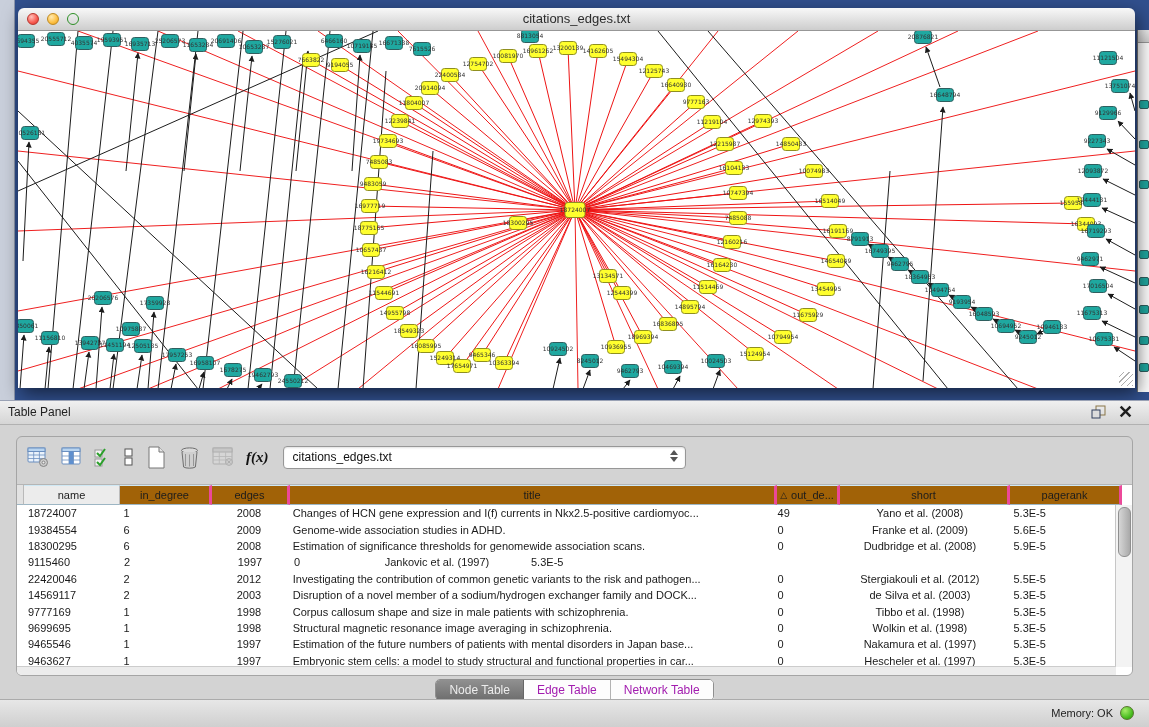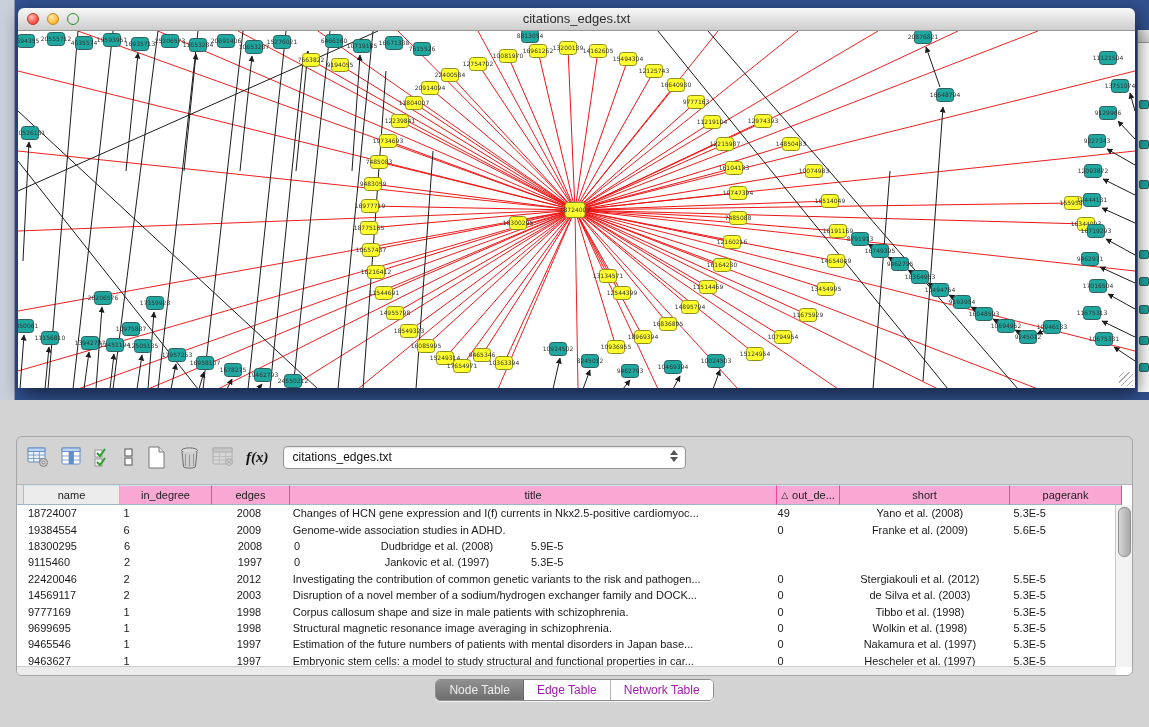--- a/index.html
+++ b/index.html
@@ -50,21 +50,21 @@
          display:flex;align-items:center;padding-left:9px;font-size:12px;color:#111;
          position:relative;box-shadow:inset 0 1px 2px rgba(0,0,0,.12);}
   .combo-arrows{position:absolute;right:7px;top:3px;display:flex;flex-direction:column;gap:2px;}
   .combo-arrows .up{width:0;height:0;border-left:4px solid transparent;border-right:4px solid transparent;border-bottom:5px solid #555;}
   .combo-arrows .dn{width:0;height:0;border-left:4px solid transparent;border-right:4px solid transparent;border-top:5px solid #555;}
 
   .ttable{position:absolute;left:0;top:47px;right:0;bottom:0;background:#fff;
           border-top:1px solid #b5b5b5;border-radius:0 0 5px 5px;overflow:hidden;}
   .thead{display:flex;height:20px;font-size:11px;color:#1c1c1c;}
   .gutter{width:6px;background:#e2e2e2;border-right:1px solid #b9b9b9;border-bottom:1px solid #9db6c4;}
-  .th{box-sizing:border-box;background:#f9a8d4;border-right:1px solid #ec4899;
+  .th{box-sizing:border-box;background:#a16207;border-right:3px solid #ec4899;
       border-bottom:1px solid #9db6c4;border-top:1px solid #cfe8f4;
       display:flex;align-items:center;justify-content:center;gap:4px;}
   .th.gray{background:#ececec;border-right:1px solid #bcbcbc;}
   .tbody{position:absolute;left:0;top:20px;right:16px;bottom:8px;overflow:hidden;}
   .tr{display:flex;height:16.4px;align-items:center;font-size:11px;color:#1a1a1a;}
   .td{box-sizing:border-box;white-space:nowrap;overflow:hidden;padding-left:5px;}
   .c0{width:96px;} .c1{width:92px;} .c2{width:78px;text-align:center;padding-left:0;}
   .c3{width:487px;} .c4{width:63px;} .c5{width:170px;text-align:center;padding-left:0;} .c6{width:112px;padding-left:9px;}
   .vscroll{position:absolute;right:0;top:20px;bottom:8px;width:16px;background:#f3f3f3;border-left:1px solid #c6c6c6;}
   .vthumb{margin:2px auto 0;width:11px;height:48px;border-radius:6px;border:1px solid #8f8f8f;
@@ -502,20 +502,30 @@
           <text x="1074" y="284" text-anchor="middle" font-size="6" fill="#333333" font-family="DejaVu Sans, sans-serif">11675313</text>
           <rect x="1077.5" y="301.5" width="17" height="13" rx="3" fill="#1fa8a0" stroke="#2f5f5f" stroke-width="1"></rect>
           <text x="1086" y="310" text-anchor="middle" font-size="6" fill="#333333" font-family="DejaVu Sans, sans-serif">10675331</text>
         </svg>
       <div class="grip"></div>
     </div>
   </div>
 </div>
 
 <div class="panel">
+  <div class="panel-header">
+    <div class="panel-title">Table Panel</div>
+    <div class="float-btn">
+      <svg width="16" height="15">
+          <rect x="5" y="1" width="9" height="9" fill="none" stroke="#8a7648"></rect>
+          <rect x="1" y="5" width="8" height="8" fill="#dcdcdc" stroke="#33415e"></rect>
+        </svg>
+    </div>
+    <div class="close-btn">✕</div>
+  </div>
 
   <div class="tcontainer">
     <div class="toolbar">
       <div class="tool">
         <svg width="23" height="21">
             <rect x="1" y="1" width="17" height="14" rx="1" fill="#eaf2fb" stroke="#6b8fc0"></rect>
             <rect x="1" y="1" width="17" height="3.5" fill="#b8d4f0" stroke="#6b8fc0"></rect>
             <path d="M1 8h17M1 11.5h17M6.7 4.5v10.5M12.4 4.5v10.5" stroke="#6b8fc0" stroke-width=".8"></path>
             <circle cx="16.5" cy="15.5" r="4" fill="#cbcbcb" stroke="#848484"></circle>
             <circle cx="16.5" cy="15.5" r="1.4" fill="#efefef" stroke="#848484"></circle>
@@ -620,20 +630,21 @@
             <div class="td c3">Genome-wide association studies in ADHD.</div>
             <div class="td c4">0</div>
             <div class="td c5">Franke et al. (2009)</div>
             <div class="td c6">5.6E-5</div>
           </div>
           <div class="tr">
             <div style="width: 6px;"></div>
             <div class="td c0">18300295</div>
             <div class="td c1">6</div>
             <div class="td c2">2008</div>
+            <div class="td c3">Estimation of significance thresholds for genomewide association scans.</div>
             <div class="td c4">0</div>
             <div class="td c5">Dudbridge et al. (2008)</div>
             <div class="td c6">5.9E-5</div>
           </div>
           <div class="tr">
             <div style="width: 6px;"></div>
             <div class="td c0">9115460</div>
             <div class="td c1">2</div>
             <div class="td c2">1997</div>
             <div class="td c4">0</div>
@@ -709,13 +720,17 @@
   </div>
 
   <div class="tabs">
     <div class="seg" id="seg">
         <div class="seg-btn active">Node Table</div>
         <div class="seg-btn">Edge Table</div>
         <div class="seg-btn">Network Table</div>
       </div>
   </div>
 
+  <div class="statusbar">
+    <div class="memory">Memory: OK</div>
+    <div class="mem-light"></div>
+  </div>
 </div>
 
 </body></html>

